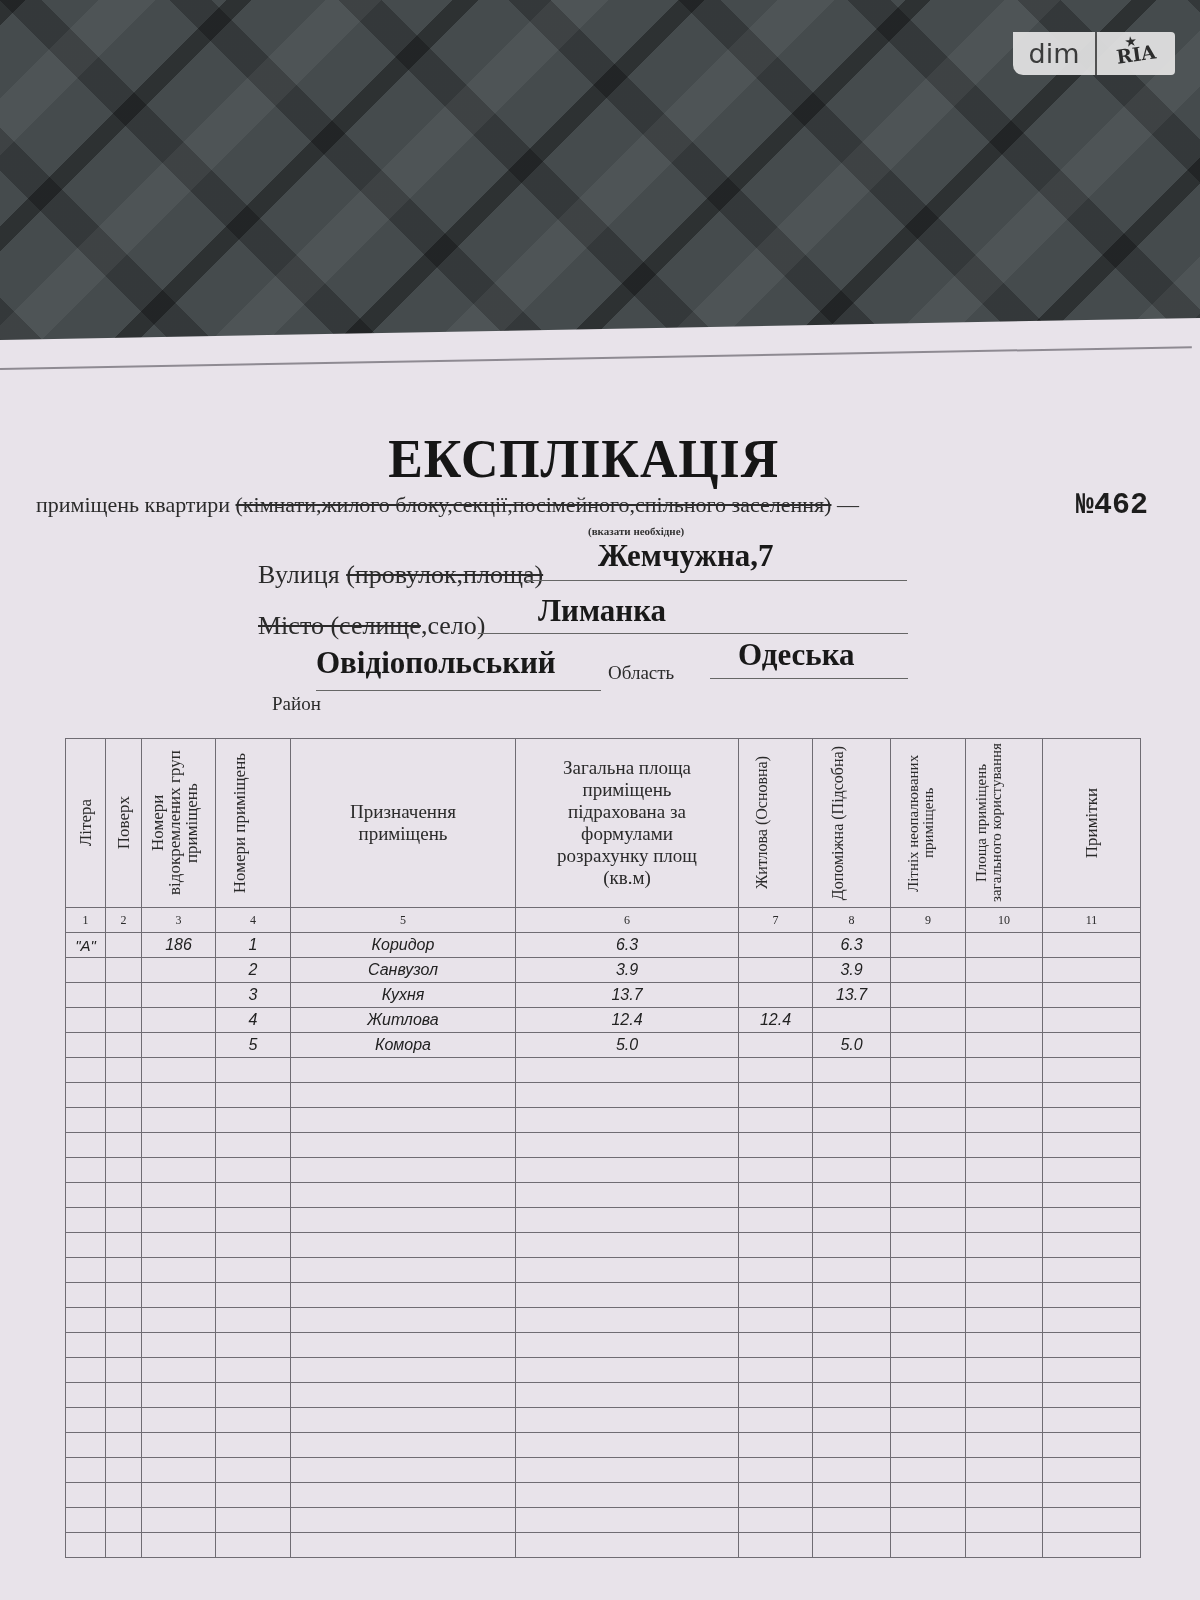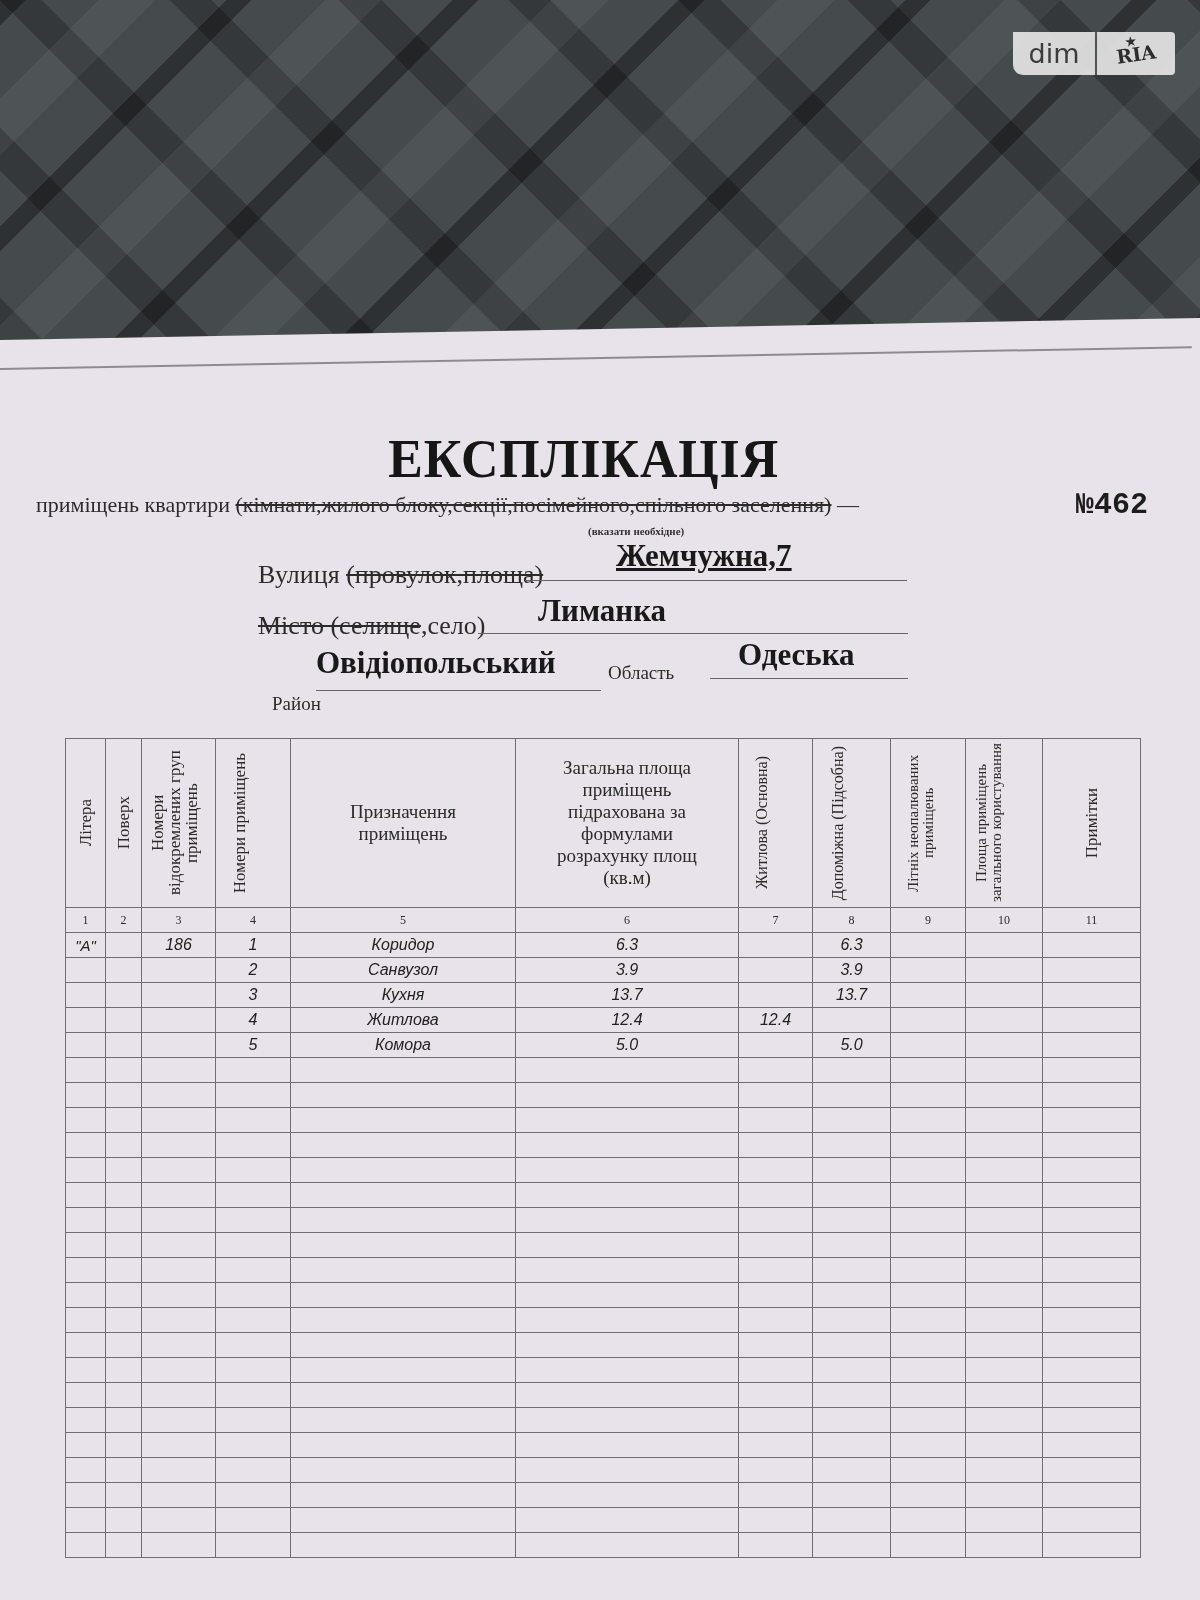--- a/index.html
+++ b/index.html
@@ -84,21 +84,21 @@
 
 <div class="subtitle">
   <span>приміщень квартири </span><span class="strike">(кімнати,жилого блоку,секції,посімейного,спільного заселення)</span><span> —</span>
 </div>
 <div class="doc-no">№462</div>
 <div class="hint">(вказати необхідне)</div>
 
 <div class="field-label" style="left:258px; top:560px;">
   <span>Вулиця </span><span class="strike">(провулок,площа)</span>
 </div>
-<div class="field-value" style="left:616px; top:538px;text-decoration:underline;">Жемчужна,7</div>
+<div class="field-value" style="left:598px; top:538px;">Жемчужна,7</div>
 <div class="field-line" style="left:525px; top:580px; width:382px;"></div>
 
 <div class="field-label" style="left:258px; top:611px;">
   <span class="strike">Місто (селище</span><span>,село)</span>
 </div>
 <div class="field-value" style="left:538px; top:593px;">Лиманка</div>
 <div class="field-line" style="left:478px; top:633px; width:430px;"></div>
 
 <div class="field-label" style="left:272px; top:665px; font-size:19px;margin-top:28px;">Район</div>
 <div class="field-value" style="left:316px; top:645px;">Овідіопольський</div>

